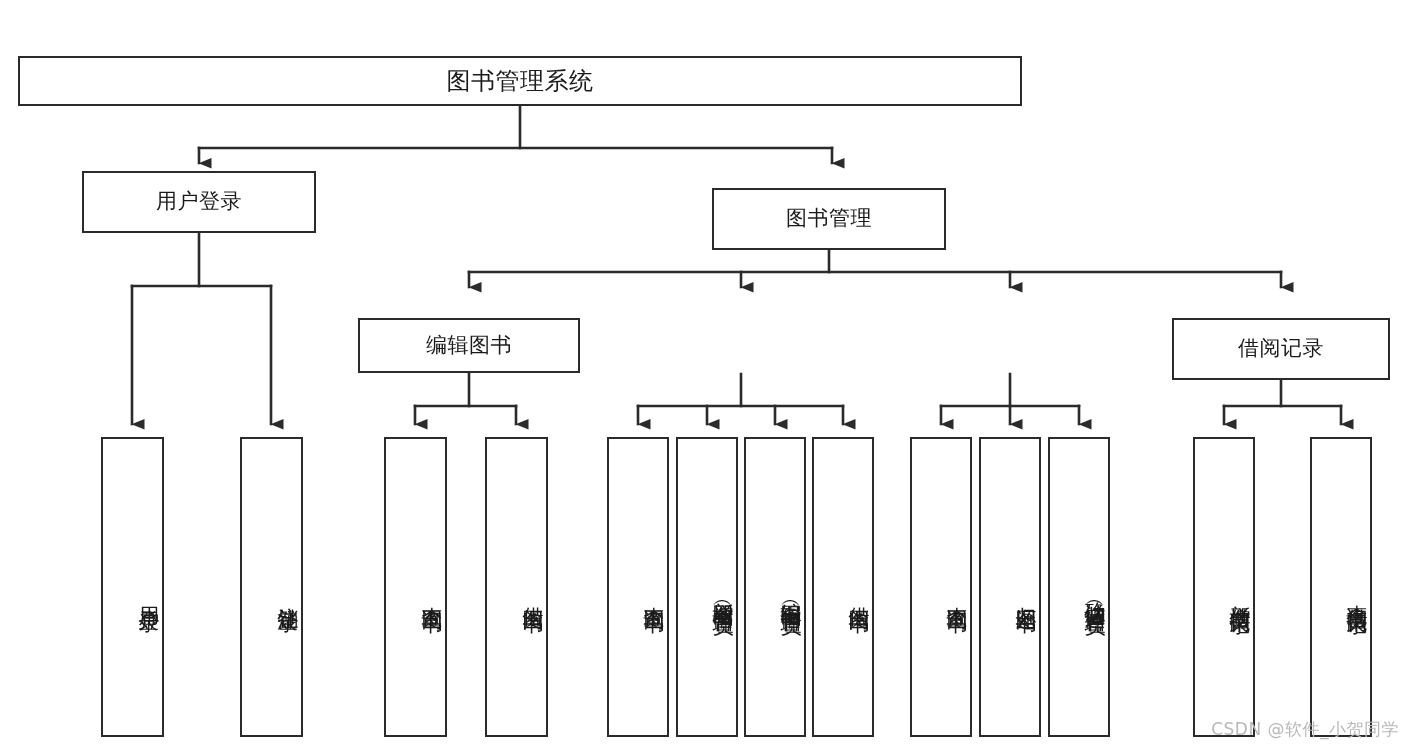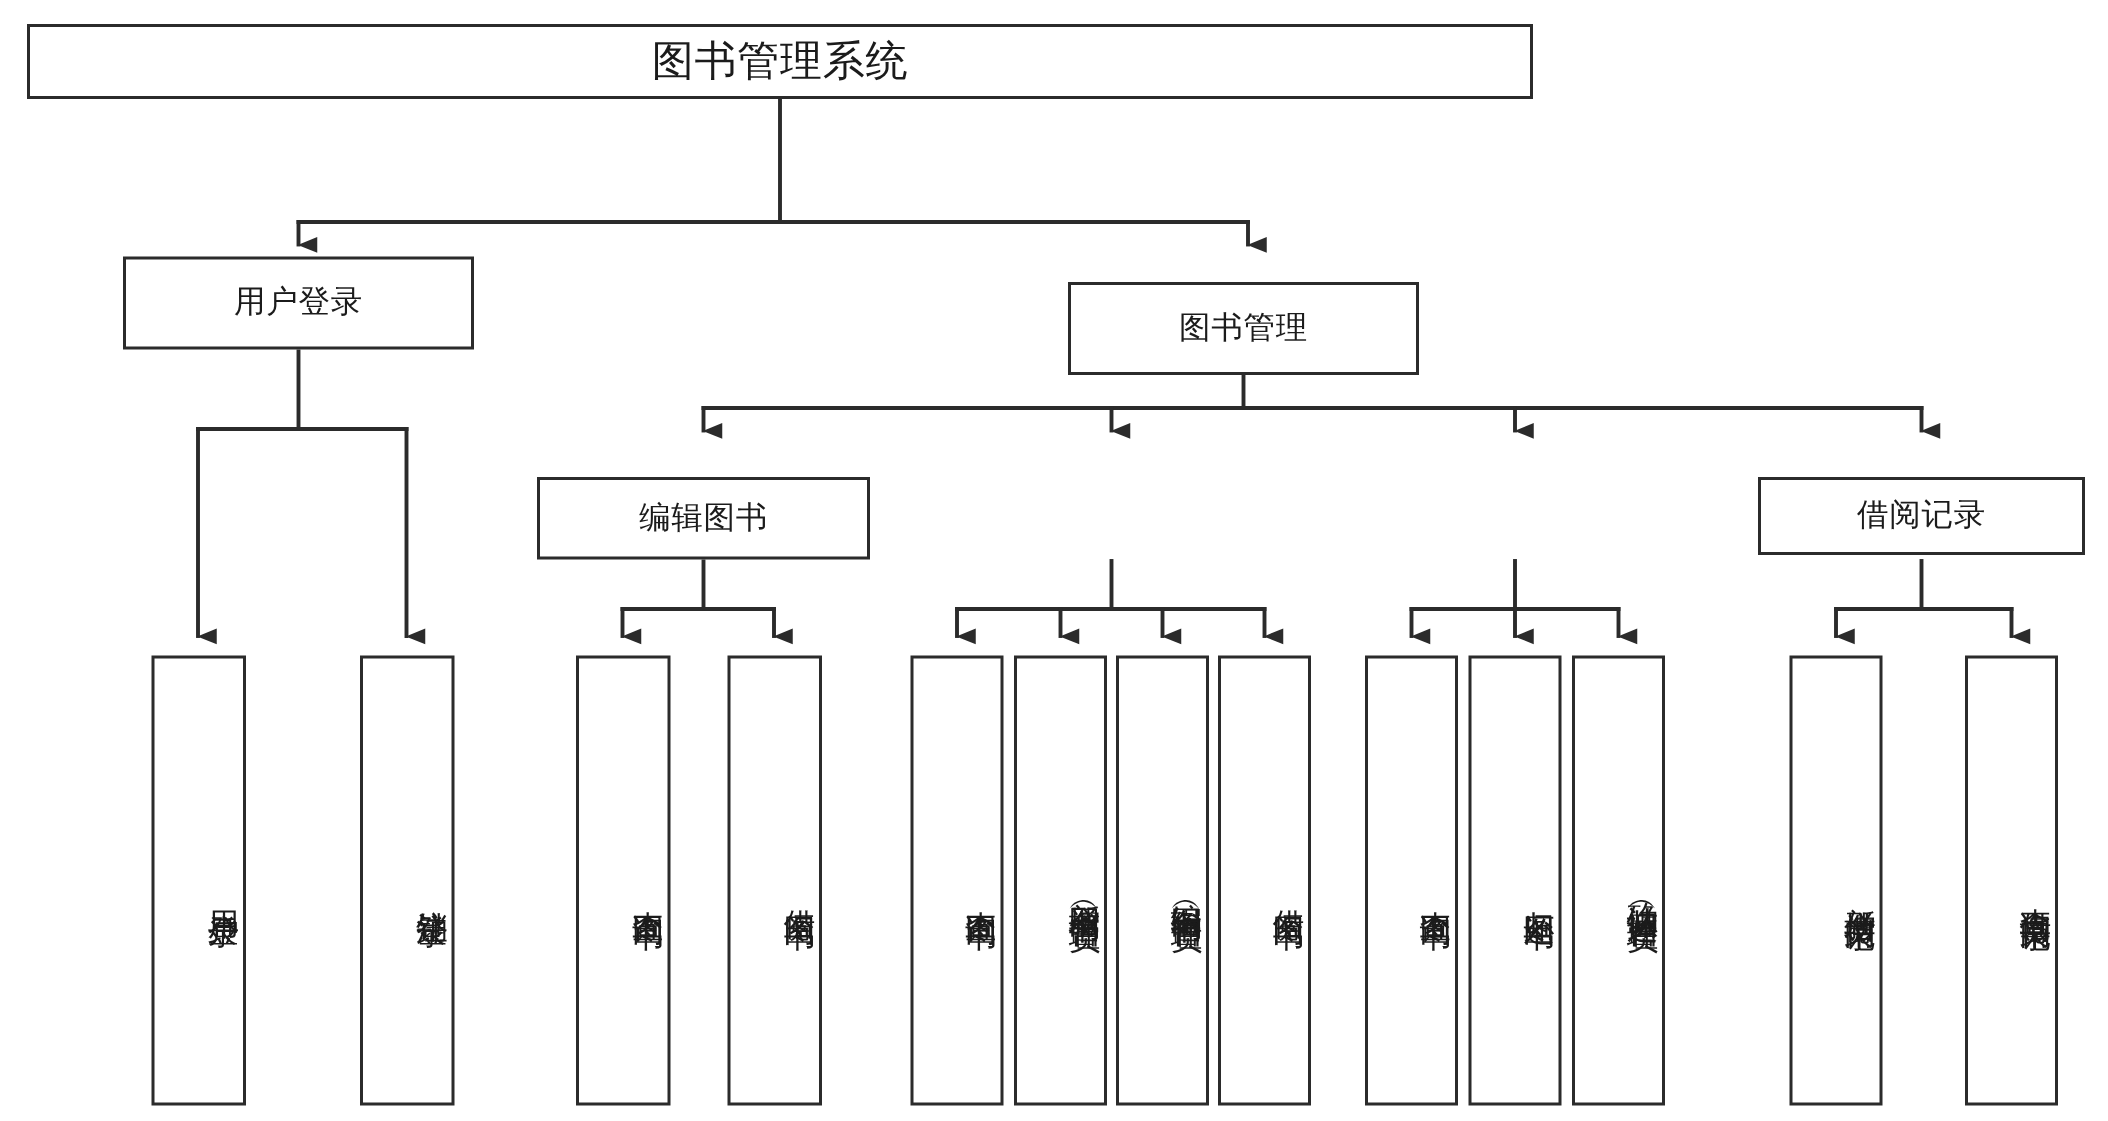--- a/index.html
+++ b/index.html
@@ -32,21 +32,22 @@
     color:#1b1b1b;
     z-index:2;
   }
   .node-h{
     font-size:21px;
     line-height:1.1;
     letter-spacing:0.5px;
     white-space:nowrap;
   }
   .node-root{
-    font-size:28px;
+    font-size:24px;
+    margin-top:40px;
   }
   .node-v{
     writing-mode:vertical-rl;
     text-orientation:upright;
     font-size:21px;
     line-height:1.28;
     letter-spacing:2px;
     align-items:flex-start;
     justify-content:center;
     padding-top:14px;
@@ -123,21 +124,21 @@
       <path d="M1341 406 L1341 424" marker-end="url(#arrow)"></path>
     </g>
   </svg>
 
   <div class="node node-h node-root" style="left:18px;top:16px;width:1004px;height:50px;">图书管理系统</div>
 
   <div class="node node-h" style="left:82px;top:171px;width:234px;height:62px;">用户登录</div>
   <div class="node node-h" style="left:712px;top:171px;width:234px;height:62px;margin-top:17px;">图书管理</div>
 
   <div class="node node-h" style="left:358px;top:318px;width:222px;height:55px;">编辑图书</div>
-  <div class="node node-h" style="left:1172px;top:318px;width:218px;height:52px;">借阅记录</div>
+  <div class="node node-h" style="left:1172px;top:318px;width:218px;height:62px;">借阅记录</div>
 
   <div class="node node-v" style="left:101px;top:437px;width:63px;height:300px;">
     <span>用户登录</span>
   </div>
   <div class="node node-v" style="left:240px;top:437px;width:63px;height:300px;">
     <span>注销登录</span>
   </div>
 
   <div class="node node-v" style="left:384px;top:437px;width:63px;height:300px;">
     <span>查询图书</span>
@@ -169,14 +170,15 @@
     <span>确认归还（管理员）</span>
   </div>
 
   <div class="node node-v" style="left:1193px;top:437px;width:62px;height:300px;">
     <span>新增借阅记录</span>
   </div>
   <div class="node node-v" style="left:1310px;top:437px;width:62px;height:300px;">
     <span>查询借阅记录</span>
   </div>
 
+  <div class="watermark">CSDN @软件_小贺同学</div>
 
 </div>
 
 </body></html>

